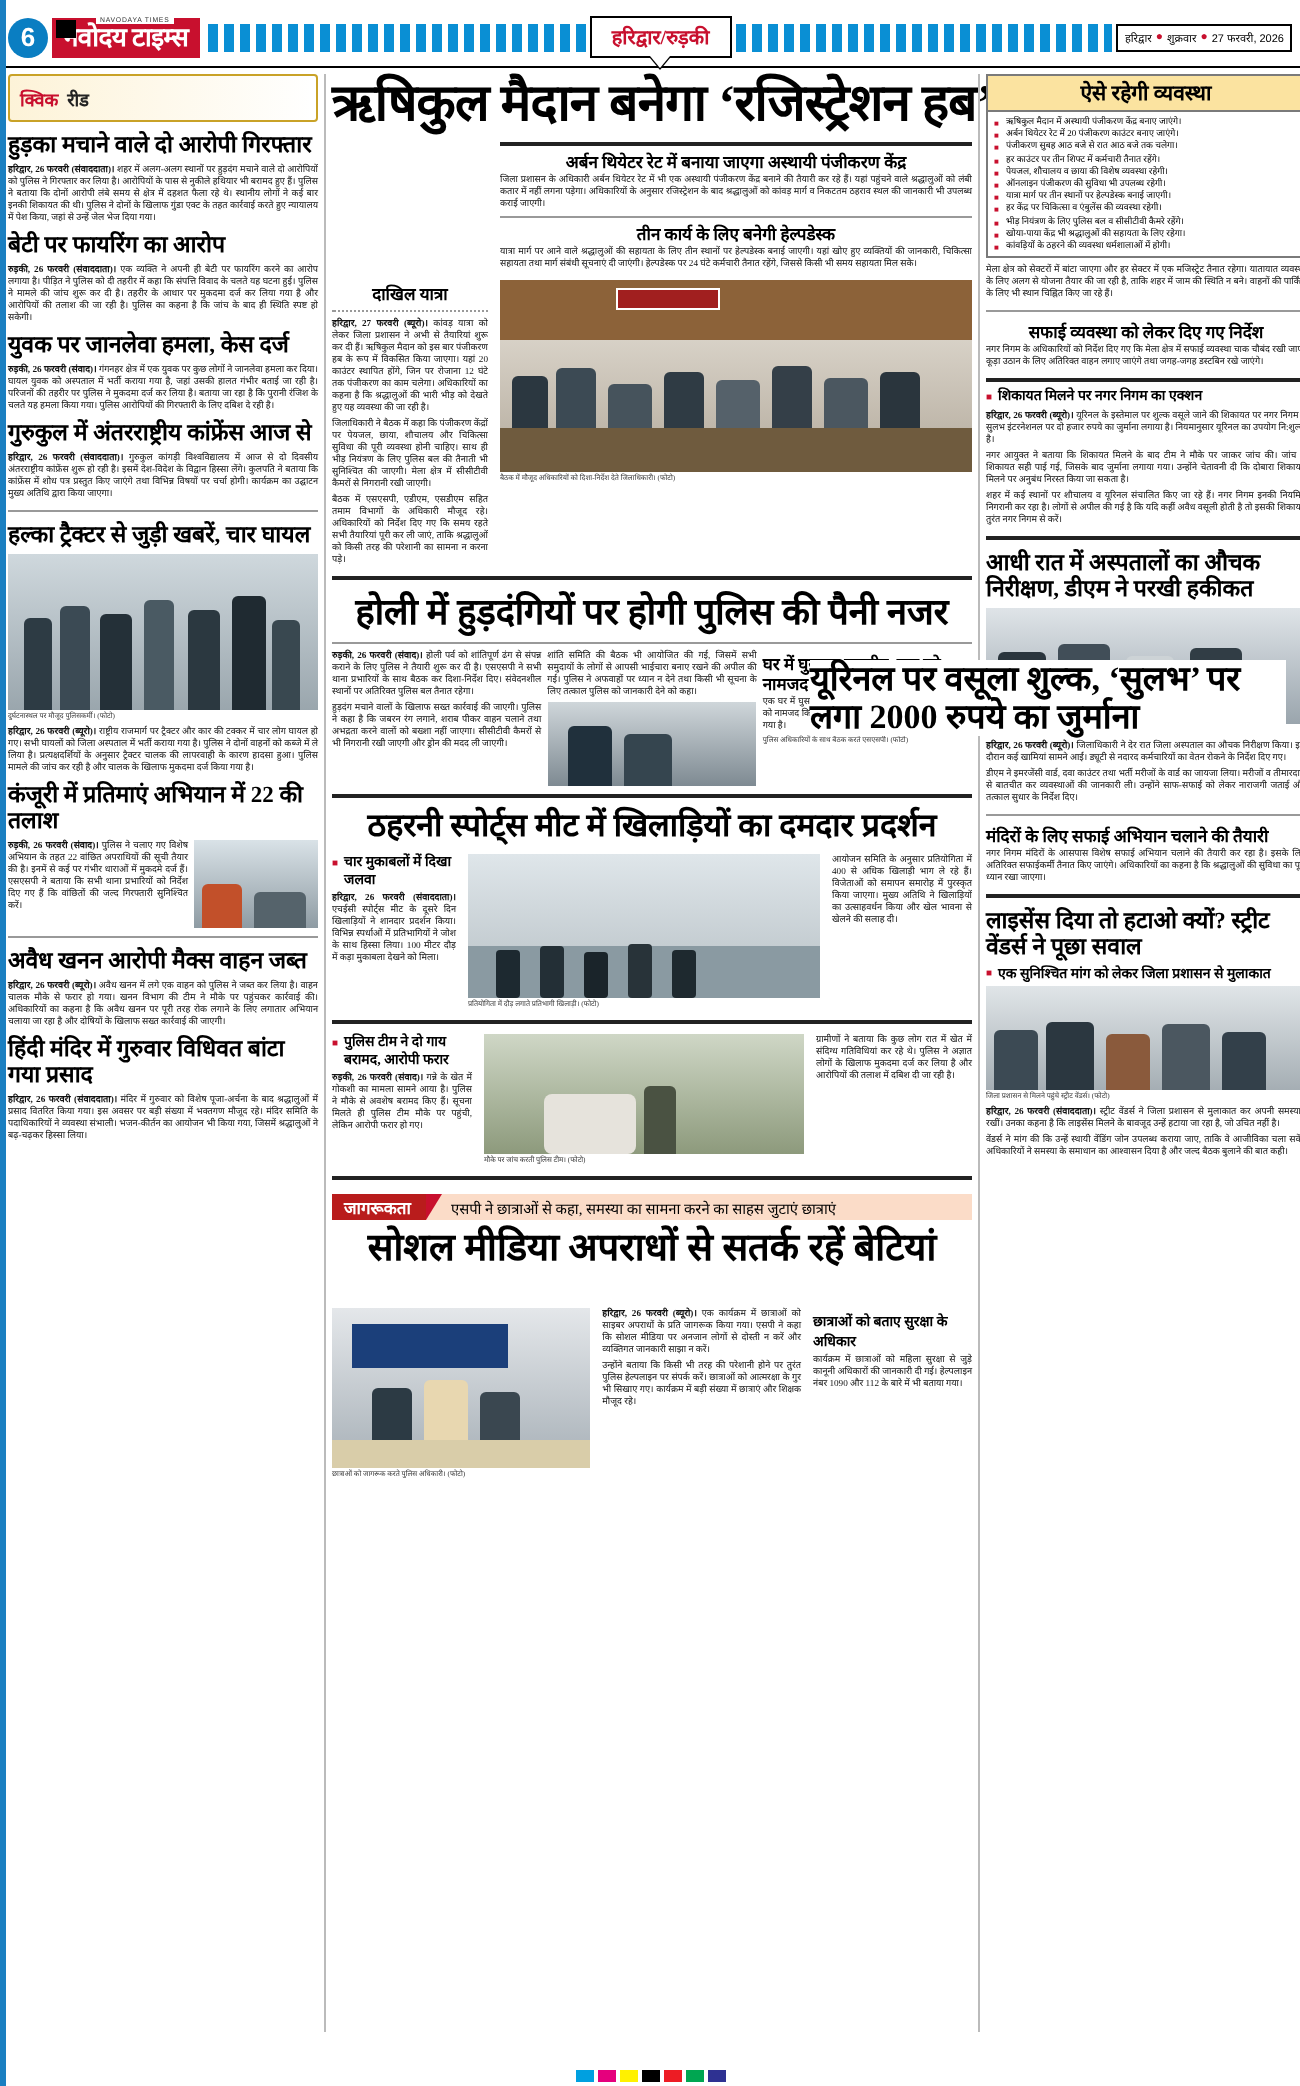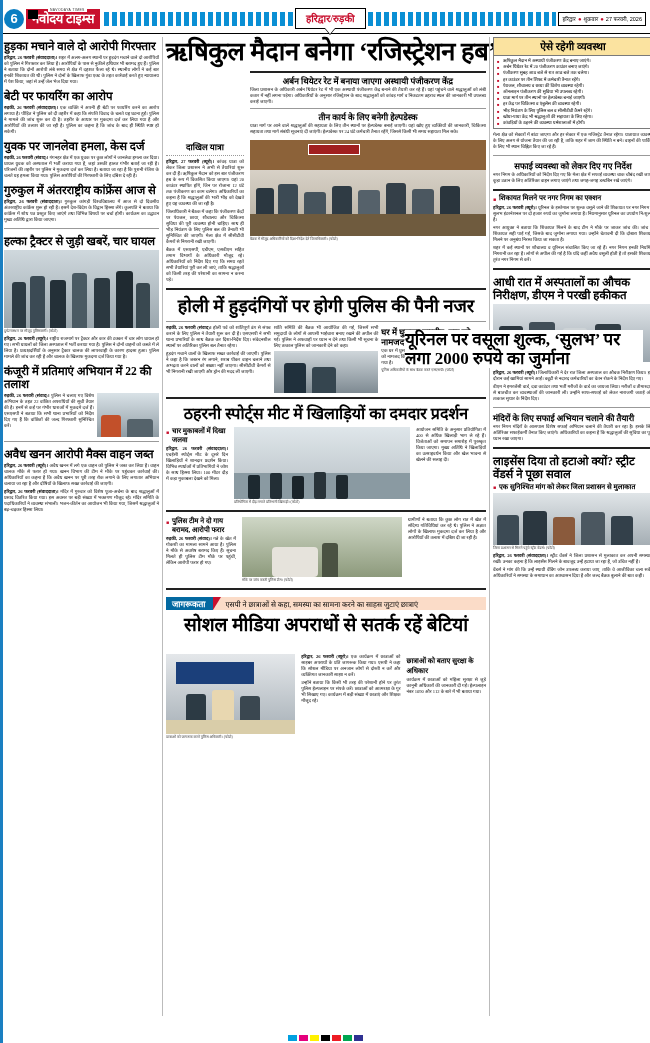--- a/index.html
+++ b/index.html
@@ -240,21 +240,21 @@
   }
 
   
   .sectag-row {
     display:flex; align-items:stretch;
     background:#fbdcc8;
     margin: 4px 0 2px 0;
     height:13px;
   }
   .sectag {
-    background:#0369a1; color:#fff;
+    background:#b91c1c; color:#fff;
     font-family:"Liberation Serif", serif;
     font-weight:bold; font-size:8.5px;
     padding: 1px 8px 1px 6px;
     display:flex; align-items:center;
     position:relative;
   }
   .sectag:after {
     content:"";
     position:absolute; right:-8px; top:0;
     border-top:13px solid #c8102e;
@@ -314,20 +314,24 @@
       <span>शुक्रवार</span>
       <span class="dot-red">●</span>
       <span>27 फरवरी, 2026</span>
     </div>
   </div>
 
   <div class="content">
 
     <div class="col col-left">
 
+      <div class="quickread">
+        <span class="qr-label qr-red">क्विक</span>
+        <span class="qr-label qr-dark">रीड</span>
+      </div>
 
       <h2>हुड़का मचाने वाले दो आरोपी गिरफ्तार</h2>
       <p class="body">
         <span class="dateline">हरिद्वार, 26 फरवरी (संवाददाता)।</span>
         <span>शहर में अलग-अलग स्थानों पर हुड़दंग मचाने वाले दो आरोपियों को पुलिस ने गिरफ्तार कर लिया है। आरोपियों के पास से नुकीले हथियार भी बरामद हुए हैं। पुलिस ने बताया कि दोनों आरोपी लंबे समय से क्षेत्र में दहशत फैला रहे थे। स्थानीय लोगों ने कई बार इनकी शिकायत की थी। पुलिस ने दोनों के खिलाफ गुंडा एक्ट के तहत कार्रवाई करते हुए न्यायालय में पेश किया, जहां से उन्हें जेल भेज दिया गया।</span>
       </p>
 
       <h2>बेटी पर फायरिंग का आरोप</h2>
       <p class="body">
         <span class="dateline">रुड़की, 26 फरवरी (संवाददाता)।</span>
@@ -381,20 +385,21 @@
       </div>
 
       <div class="rule"></div>
 
       <h2>अवैध खनन आरोपी मैक्स वाहन जब्त</h2>
       <p class="body">
         <span class="dateline">हरिद्वार, 26 फरवरी (ब्यूरो)।</span>
         <span>अवैध खनन में लगे एक वाहन को पुलिस ने जब्त कर लिया है। वाहन चालक मौके से फरार हो गया। खनन विभाग की टीम ने मौके पर पहुंचकर कार्रवाई की। अधिकारियों का कहना है कि अवैध खनन पर पूरी तरह रोक लगाने के लिए लगातार अभियान चलाया जा रहा है और दोषियों के खिलाफ सख्त कार्रवाई की जाएगी।</span>
       </p>
 
+      <h2>हिंदी मंदिर में गुरुवार विधिवत बांटा गया प्रसाद</h2>
       <p class="body">
         <span class="dateline">हरिद्वार, 26 फरवरी (संवाददाता)।</span>
         <span>मंदिर में गुरुवार को विशेष पूजा-अर्चना के बाद श्रद्धालुओं में प्रसाद वितरित किया गया। इस अवसर पर बड़ी संख्या में भक्तगण मौजूद रहे। मंदिर समिति के पदाधिकारियों ने व्यवस्था संभाली। भजन-कीर्तन का आयोजन भी किया गया, जिसमें श्रद्धालुओं ने बढ़-चढ़कर हिस्सा लिया।</span>
       </p>
     </div>
 
     <div class="vrule"></div>
 
     <div class="col col-mid">
 

